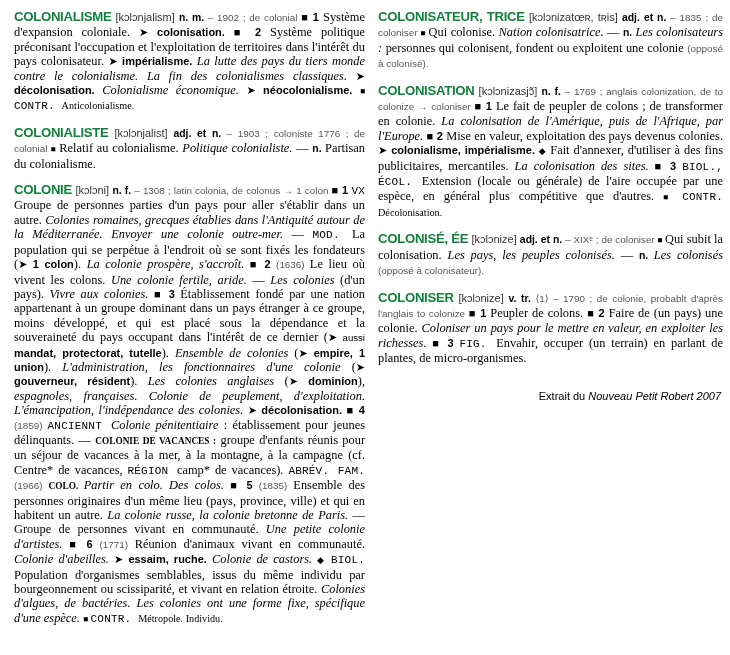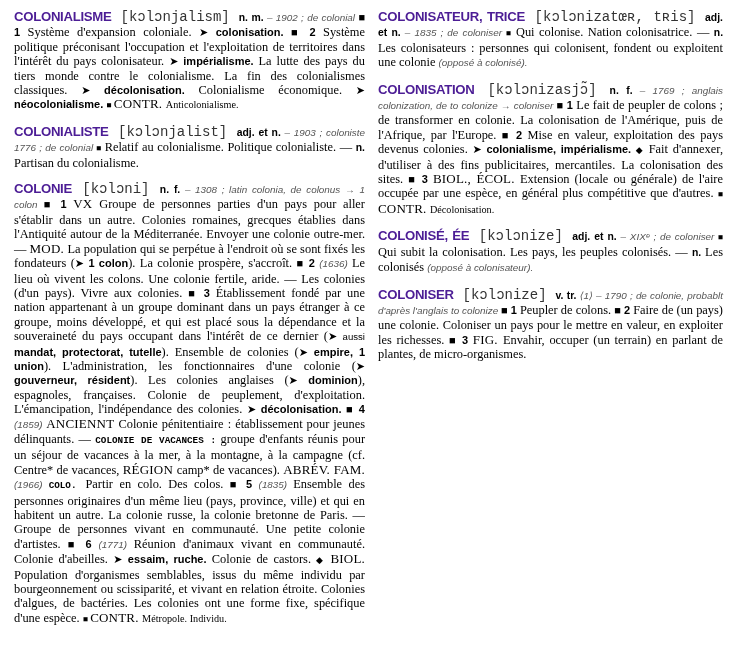--- a/index.html
+++ b/index.html
@@ -15,41 +15,41 @@
 
   .entry {
     font-family: "Liberation Serif", "DejaVu Serif", serif;
     font-size: 12.4px; line-height: 14.4px;
     color: #000; text-align: justify;
     margin-bottom: 12px;
     hyphens: auto; -webkit-hyphens: auto;
   }
   
   .s-hw  { font-family: "Liberation Sans", "DejaVu Sans", sans-serif; font-weight: bold;
-           font-size: 13.2px; letter-spacing: -0.3px; color:#4c1d95; }
+           font-size: 13.2px; letter-spacing: -0.3px; color:#15803d; }
   
-  .s-ph  { font-family: Liberation Mono, monospace; font-size: 14px; color: #333; }
+  .s-ph  { font-family: Liberation Sans, sans-serif; font-size: 11px; color: #333; }
   
   .s-pos { font-family: "Liberation Sans", "DejaVu Sans", sans-serif; font-weight: bold; font-size: 10.4px; }
   
-  .s-ety { font-family: "Liberation Sans", "DejaVu Sans", sans-serif; font-size: 9.9px; color: #555; font-style: italic; }
+  .s-ety { font-family: "Liberation Sans", "DejaVu Sans", sans-serif; font-size: 9.9px; color: #555; }
   .s-i   { }
   
   .s-sn  { font-family: "Liberation Sans", "DejaVu Sans", sans-serif; font-weight: bold; font-size: 11px; }
   
   .s-sq  { font-family: "Liberation Sans", "DejaVu Sans", sans-serif; font-size: 8.5px; }
   
   .s-dia { font-family: "DejaVu Sans", sans-serif; font-size: 9px; }
   
   .s-xr  { font-family: "Liberation Sans", "DejaVu Sans", sans-serif; font-weight: bold; font-size: 11px; }
   
-  .s-it  { }
+  .s-it  { font-style: italic; }
   
-  .s-sc  { font-family: Liberation Serif, serif; font-size: 13px; letter-spacing: 0.2px; }
-  .s-scb { font-family: Liberation Mono, monospace; font-weight: bold; font-size: 9.3px; }
+  .s-sc  { font-family: Liberation Mono, monospace; font-size: 11px; letter-spacing: 0.2px; }
+  .s-scb { font-family: Liberation Serif, serif; font-weight: bold; font-size: 9.3px; }
   
   .s-ctr { font-family: Liberation Serif, serif; font-size: 10.2px; }
   
   .s-aux { font-family: "Liberation Sans", "DejaVu Sans", sans-serif; font-size: 9.6px; }
 
   .footer {
     font-family: "Liberation Sans", "DejaVu Sans", sans-serif;
     font-size: 11px; color: #000;
     text-align: right; margin-top: 24px; padding-right: 2px;
   }
@@ -67,15 +67,16 @@
           <p class="entry"><span class="s-hw">COLONIE</span><span class="s-ph"> [kɔlɔni] </span><span class="s-pos">n. f.</span><span class="s-ety"> – 1308 ; latin </span><span class="s-ety s-i">colonia</span><span class="s-ety">, de </span><span class="s-ety s-i">colonus</span><span class="s-ety"> → 1 colon </span><span class="s-sn">■ 1 </span><span class="s-sc">VX </span><span>Groupe de personnes parties d'un pays pour aller s'établir dans un autre. </span><span class="s-it">Colonies romaines, grecques établies dans l'Antiquité autour de la Méditerranée. Envoyer une colonie outre-mer.</span><span> — </span><span class="s-sc">MOD. </span><span>La population qui se perpétue à l'endroit où se sont fixés les fondateurs (</span><span class="s-xr">➤ 1 colon</span><span>). </span><span class="s-it">La colonie prospère, s'accroît. </span><span class="s-sn">■ 2 </span><span class="s-ety">(1636) </span><span>Le lieu où vivent les colons. </span><span class="s-it">Une colonie fertile, aride.</span><span> — </span><span class="s-it">Les colonies</span><span> (d'un pays). </span><span class="s-it">Vivre aux colonies. </span><span class="s-sn">■ 3 </span><span>Établissement fondé par une nation appartenant à un groupe dominant dans un pays étranger à ce groupe, moins développé, et qui est placé sous la dépendance et la souveraineté du pays occupant dans l'intérêt de ce dernier (</span><span class="s-xr">➤ </span><span class="s-aux">aussi </span><span class="s-xr">mandat, protectorat, tutelle</span><span>). </span><span class="s-it">Ensemble de colonies</span><span> (</span><span class="s-xr">➤ empire, 1 union</span><span>). </span><span class="s-it">L'administration, les fonctionnaires d'une colonie</span><span> (</span><span class="s-xr">➤ gouverneur, résident</span><span>). </span><span class="s-it">Les colonies anglaises</span><span> (</span><span class="s-xr">➤ dominion</span><span>), </span><span class="s-it">espagnoles, françaises. Colonie de peuplement, d'exploitation. L'émancipation, l'indépendance des colonies. </span><span class="s-xr">➤ décolonisation. </span><span class="s-sn">■ 4 </span><span class="s-ety">(1859) </span><span class="s-sc">ANCIENNT </span><span class="s-it">Colonie pénitentiaire</span><span> : établissement pour jeunes délinquants. — </span><span class="s-scb">COLONIE DE VACANCES :</span><span> groupe d'enfants réunis pour un séjour de vacances à la mer, à la montagne, à la campagne (cf. Centre* de vacances, </span><span class="s-sc">RÉGION </span><span>camp* de vacances). </span><span class="s-sc">ABRÉV. FAM. </span><span class="s-ety">(1966) </span><span class="s-scb">COLO. </span><span class="s-it">Partir en colo. Des colos. </span><span class="s-sn">■ 5 </span><span class="s-ety">(1835) </span><span>Ensemble des personnes originaires d'un même lieu (pays, province, ville) et qui en habitent un autre. </span><span class="s-it">La colonie russe, la colonie bretonne de Paris.</span><span> — Groupe de personnes vivant en communauté. </span><span class="s-it">Une petite colonie d'artistes. </span><span class="s-sn">■ 6 </span><span class="s-ety">(1771) </span><span>Réunion d'animaux vivant en communauté. </span><span class="s-it">Colonie d'abeilles. </span><span class="s-xr">➤ essaim, ruche. </span><span class="s-it">Colonie de castors.</span><span class="s-dia"> ◆ </span><span class="s-sc">BIOL. </span><span>Population d'organismes semblables, issus du même individu par bourgeonnement ou scissiparité, et vivant en relation étroite. </span><span class="s-it">Colonies d'algues, de bactéries. Les colonies ont une forme fixe, spécifique d'une espèce. </span><span class="s-sq">■ </span><span class="s-sc">CONTR. </span><span class="s-ctr">Métropole. Individu.</span></p>
         </div>
     </div>
     <div class="col-right">
       <div>
           <p class="entry"><span class="s-hw">COLONISATEUR, TRICE</span><span class="s-ph"> [kɔlɔnizatœʀ, tʀis] </span><span class="s-pos">adj. et n.</span><span class="s-ety"> – 1835 ; de </span><span class="s-ety s-i">coloniser</span><span class="s-sq"> ■ </span><span>Qui colonise. </span><span class="s-it">Nation colonisatrice.</span><span> — </span><span class="s-pos">n. </span><span class="s-it">Les colonisateurs :</span><span> personnes qui colonisent, fondent ou exploitent une colonie </span><span class="s-ety">(opposé à </span><span class="s-ety s-i">colonisé</span><span class="s-ety">).</span></p>
           <p class="entry"><span class="s-hw">COLONISATION</span><span class="s-ph"> [kɔlɔnizasjɔ̃] </span><span class="s-pos">n. f.</span><span class="s-ety"> – 1769 ; anglais </span><span class="s-ety s-i">colonization</span><span class="s-ety">, de </span><span class="s-ety s-i">to colonize</span><span class="s-ety"> → coloniser </span><span class="s-sn">■ 1 </span><span>Le fait de peupler de colons ; de transformer en colonie. </span><span class="s-it">La colonisation de l'Amérique, puis de l'Afrique, par l'Europe. </span><span class="s-sn">■ 2 </span><span>Mise en valeur, exploitation des pays devenus colonies. </span><span class="s-xr">➤ colonialisme, impérialisme.</span><span class="s-dia"> ◆ </span><span>Fait d'annexer, d'utiliser à des fins publicitaires, mercantiles. </span><span class="s-it">La colonisation des sites. </span><span class="s-sn">■ 3 </span><span class="s-sc">BIOL., ÉCOL. </span><span>Extension (locale ou générale) de l'aire occupée par une espèce, en général plus compétitive que d'autres. </span><span class="s-sq">■ </span><span class="s-sc">CONTR. </span><span class="s-ctr">Décolonisation.</span></p>
           <p class="entry"><span class="s-hw">COLONISÉ, ÉE</span><span class="s-ph"> [kɔlɔnize] </span><span class="s-pos">adj. et n.</span><span class="s-ety"> – XIXᵉ ; de </span><span class="s-ety s-i">coloniser</span><span class="s-sq"> ■ </span><span>Qui subit la colonisation. </span><span class="s-it">Les pays, les peuples colonisés.</span><span> — </span><span class="s-pos">n. </span><span class="s-it">Les colonisés </span><span class="s-ety">(opposé à </span><span class="s-ety s-i">colonisateur</span><span class="s-ety">).</span></p>
           <p class="entry"><span class="s-hw">COLONISER</span><span class="s-ph"> [kɔlɔnize] </span><span class="s-pos">v. tr.</span><span class="s-ety"> ⟨1⟩ – 1790 ; de </span><span class="s-ety s-i">colonie</span><span class="s-ety">, probablt d'après l'anglais </span><span class="s-ety s-i">to colonize </span><span class="s-sn">■ 1 </span><span>Peupler de colons. </span><span class="s-sn">■ 2 </span><span>Faire de (un pays) une colonie. </span><span class="s-it">Coloniser un pays pour le mettre en valeur, en exploiter les richesses. </span><span class="s-sn">■ 3 </span><span class="s-sc">FIG. </span><span>Envahir, occuper (un terrain) en parlant de plantes, de micro-organismes.</span></p>
         </div>
+      <div class="footer"><span>Extrait du </span><span class="ital">Nouveau Petit Robert 2007</span></div>
     </div>
   </div>
 </div>
 
 </body></html>

